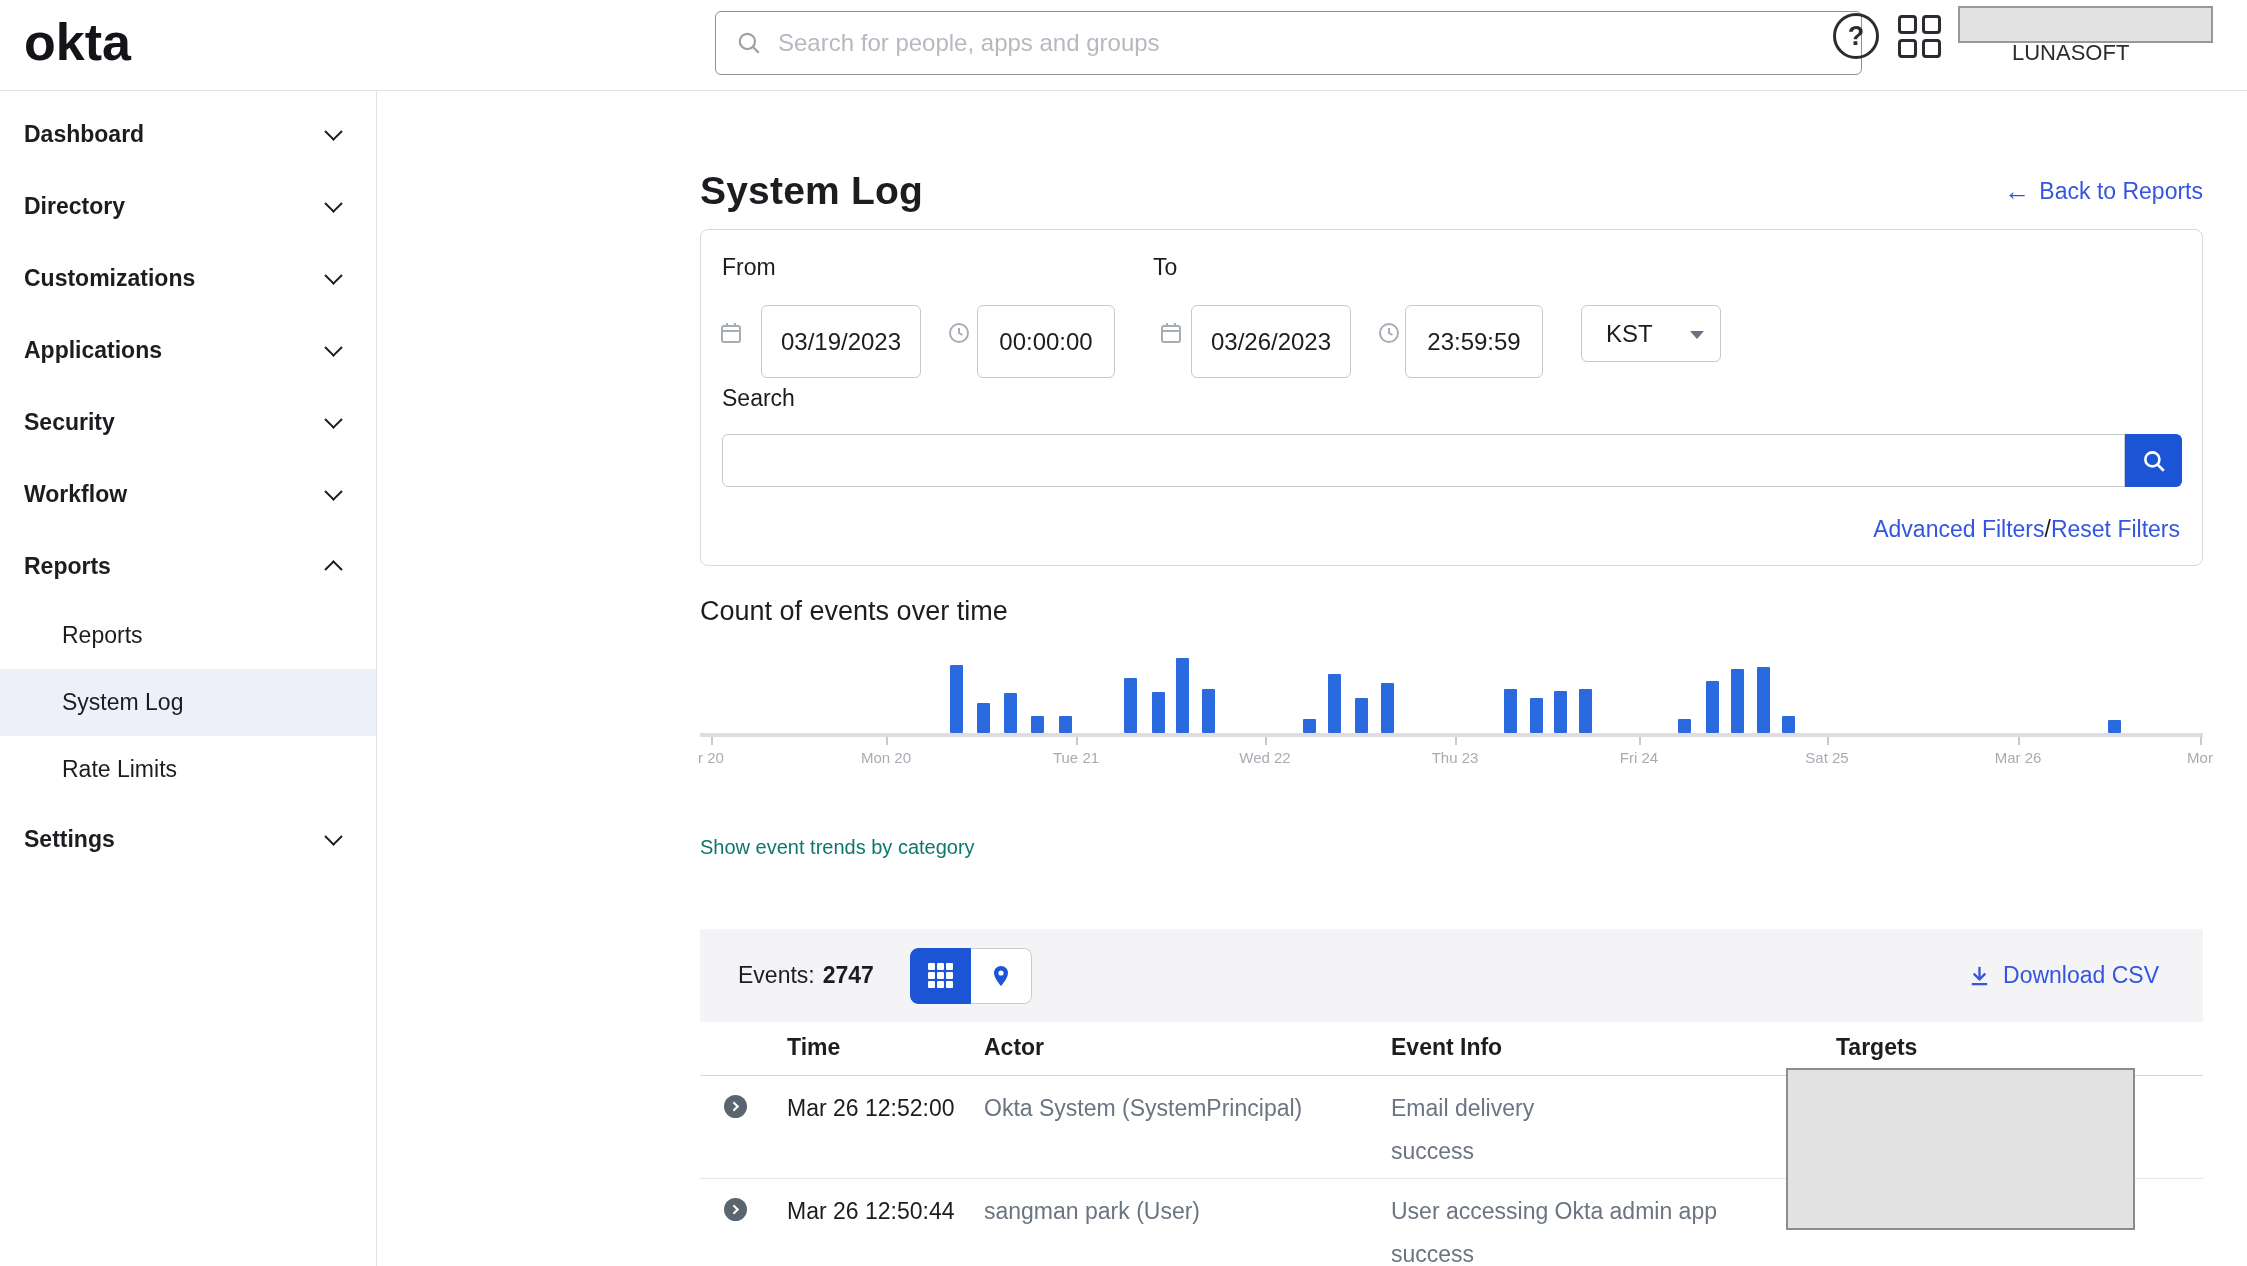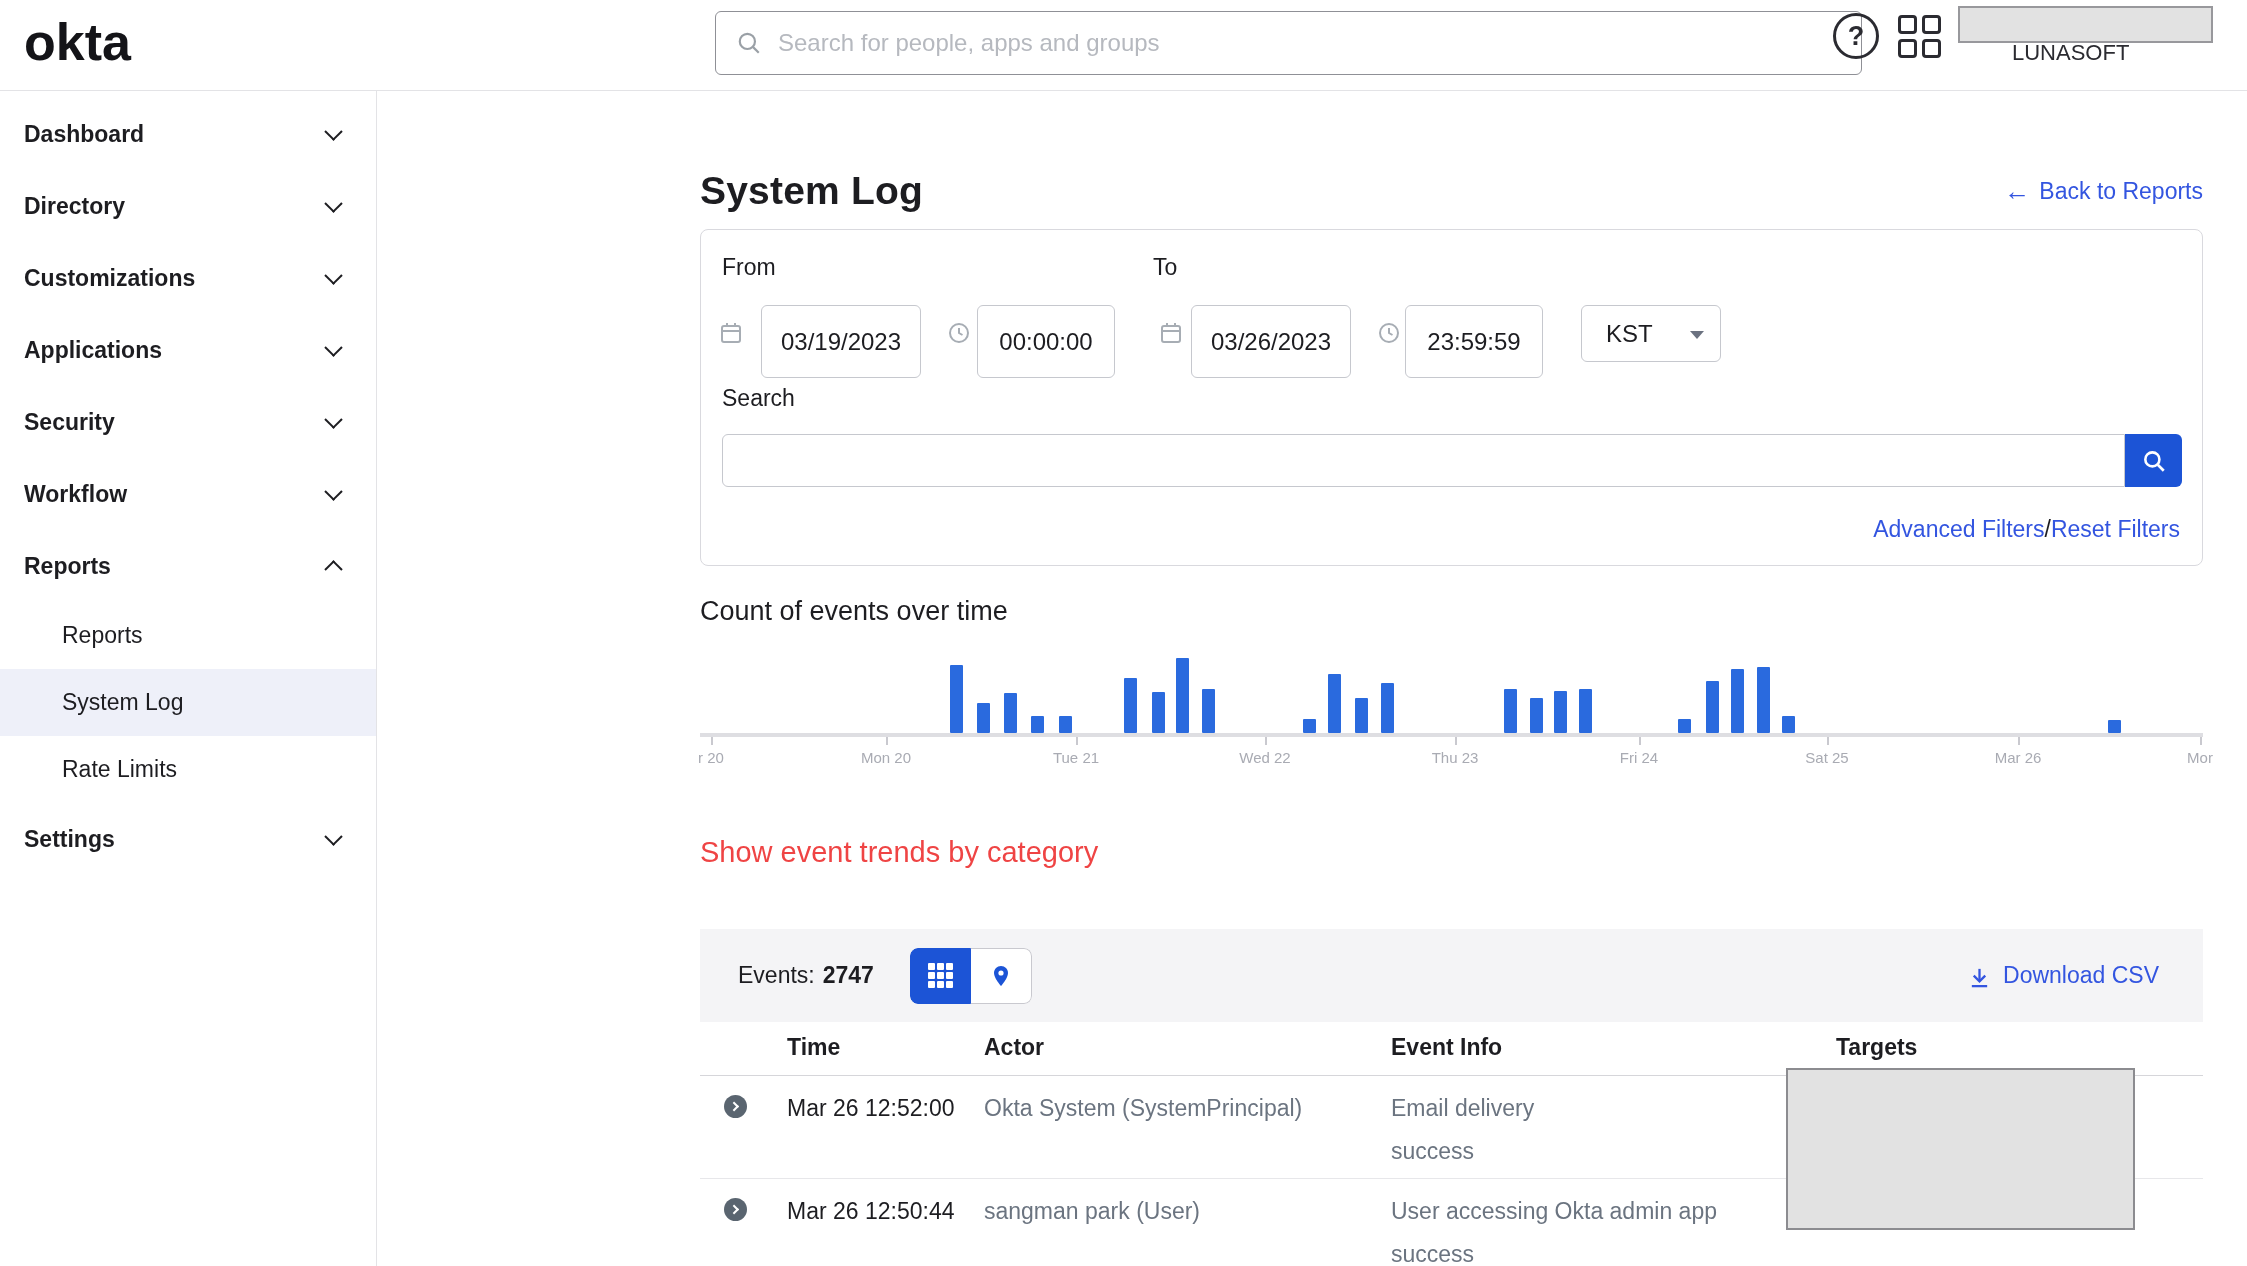--- a/index.html
+++ b/index.html
@@ -80,38 +80,38 @@
                  color:#1d1d21; }
   .chart-plot { position:absolute; left:0; top:545px; width:1503px; height:97px; }
   .chart-plot .bar { position:absolute; bottom:0; width:13px; border-radius:1px; }
   .chart-axis { position:absolute; left:0; top:642px; width:1503px; height:4px;
                 background:#dedee2; }
   .chart-ticks { position:absolute; left:0; top:646px; width:1503px; height:34px; }
   .chart-ticks .notch { position:absolute; width:2px; height:8px; background:#c9c9cf; top:0; }
   .chart-ticks .tick-label { position:absolute; top:12px; transform:translateX(-50%);
                              font-size:15px; color:#a9abb3; white-space:nowrap; }
 
-  .trends-link { position:absolute; left:0; top:745px; font-size:29px; color:#ef4444;
+  .trends-link { position:absolute; left:0; top:745px; font-size:20px; color:#0f766e;
                  cursor:pointer; }
 
   .events-bar { position:absolute; left:0; top:838px; width:1503px; height:93px;
                 background:#f4f4f6; display:flex; align-items:center; padding:0 44px 0 38px; }
   .events-label { font-size:23px; }
   .events-count { font-size:23px; font-weight:700; margin-left:8px; }
   .view-toggle { display:flex; margin-left:36px; height:56px; border-radius:8px;
                  overflow:hidden; }
   .vt-seg { width:61px; height:56px; display:flex; align-items:center;
             justify-content:center; cursor:pointer; }
   .vt-table { background:#1c54d6; border:1px solid #1c54d6; border-radius:8px 0 0 8px; }
   .vt-map { background:#fff; border:1px solid #c9c9cf; border-left:none;
             border-radius:0 8px 8px 0; }
   .grid-icon { display:grid; grid-template-columns:7px 7px 7px; grid-template-rows:7px 7px 7px;
                gap:2px; }
   .grid-icon span { background:#fff; border-radius:1px; }
-  .download-link { margin-left:auto; display:flex; align-items:flex-end; gap:12px;
+  .download-link { margin-left:auto; display:flex; align-items:center; gap:12px;
                    color:#3355e0; font-size:23px; font-weight:500; cursor:pointer; }
 
   .tbl-header { position:absolute; left:0; top:931px; width:1503px; height:54px;
                 border-bottom:1px solid #d6d6da; }
   .tbl-header .th { position:absolute; top:12px; font-size:23px; font-weight:700; }
   .tbl-row { position:absolute; left:0; width:1503px; height:103px;
              border-bottom:1px solid #e7e7ea; }
   .row-1 { top:985px; } .row-2 { top:1088px; }
   .expander { position:absolute; left:24px; top:19px; width:23px; height:23px;
               border-radius:50%; background:#5a6570; color:#fff; display:flex;

